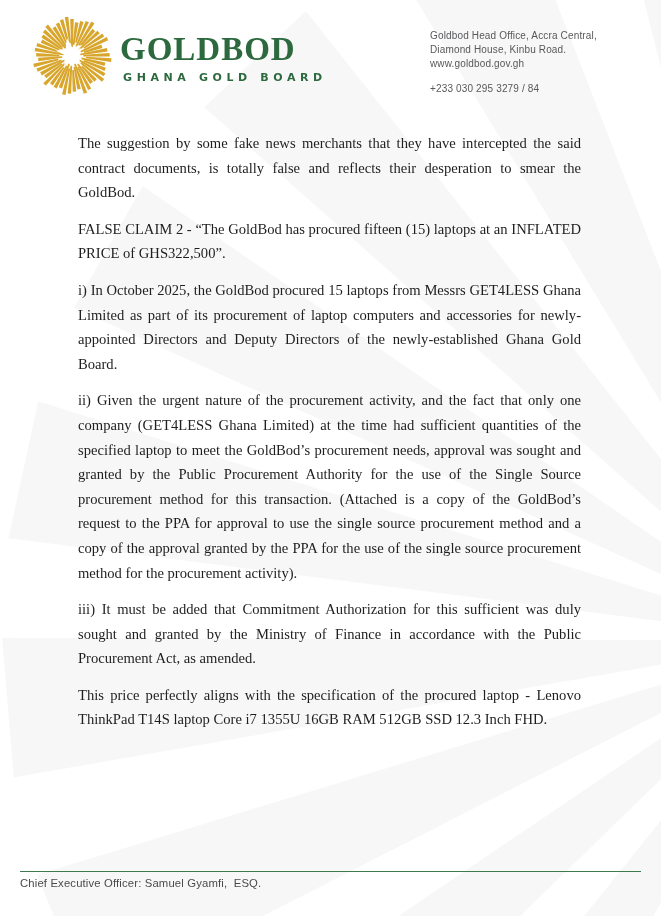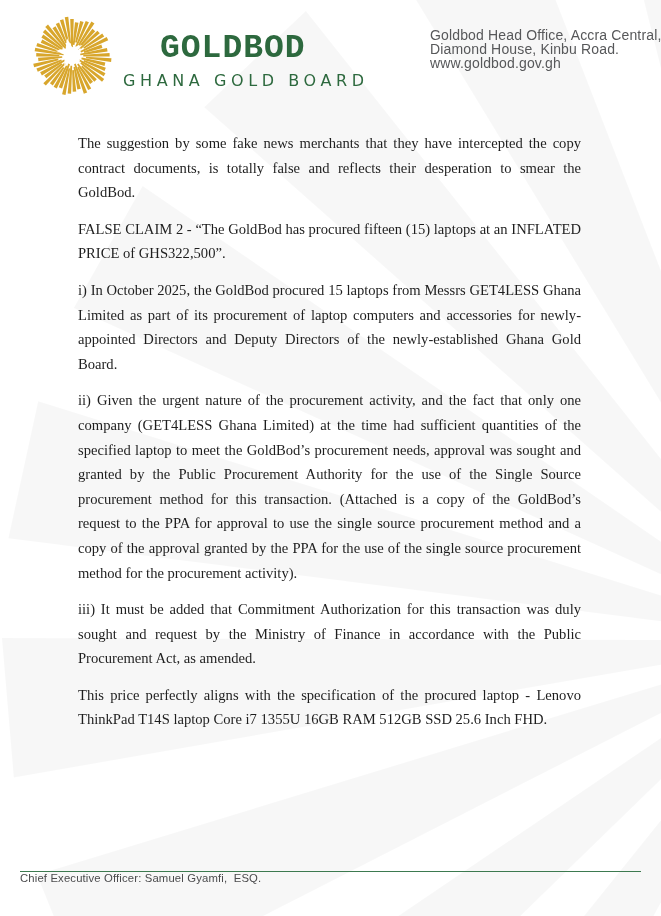--- a/index.html
+++ b/index.html
@@ -15,58 +15,58 @@
     position:absolute;left:0;top:0;width:661px;height:916px;
     z-index:0;pointer-events:none;
   }
   .content{position:relative;z-index:1;}
 
   
   .header{position:absolute;left:30px;top:14px;display:flex;align-items:flex-start;}
   .logo-icon{width:84px;height:84px;flex:0 0 auto;}
   .brand-text{margin-left:6px;margin-top:18px;}
   .brand-name{
-    font-family:Liberation Mono, monospace;
+    font-family:Liberation Serif, serif;
     font-weight:800;
     font-size:33px;
     letter-spacing:1px;
     color:#2d693e;
     line-height:1.05;
-    margin-left:40px;
   }
   .brand-tagline{
     font-family:"DejaVu Sans", sans-serif;
-    font-weight:400;
-    font-size:16px;
+    font-weight:700;
+    font-size:11px;
     letter-spacing:4.6px;
     color:#2d693e;
     margin-top:4px;
     margin-left:3px;
   }
   .contact{
     position:absolute;left:430px;top:29px;width:220px;
-    font-size:14px;line-height:13.8px;color:#57585a;
+    font-size:10px;line-height:13.8px;color:#57585a;
     letter-spacing:0.15px;
   }
   .contact-line{white-space:nowrap;}
   .contact-phone{margin-top:12px;white-space:nowrap;}
 
   
   .body-text{
     position:absolute;left:78px;top:131px;width:503px;
     font-family:"Liberation Serif", serif;
     font-size:14.6px;line-height:24.6px;color:#1e1e1e;
     text-align:justify;
   }
   .body-text p{margin:0 0 12px 0;}
 
   
   .footer{
     position:absolute;left:20px;right:20px;top:871px;
     border-top:1.5px solid #3d7a50;
+    padding-top:5px;
   }
   .footer-text{
     font-size:11.3px;color:#4b4b4d;letter-spacing:0.15px;
   }
 </style>
 </head>
 <body>
 
 <div class="page">
 
@@ -148,29 +148,30 @@
       <div class="brand-text">
         <div class="brand-name">GOLDBOD</div>
         <div class="brand-tagline">GHANA GOLD BOARD</div>
       </div>
     </div>
 
     <div class="contact">
       <div class="contact-line">Goldbod Head Office, Accra Central,</div>
       <div class="contact-line">Diamond House, Kinbu Road.</div>
       <div class="contact-line">www.goldbod.gov.gh</div>
+      <div class="contact-phone">+233 030 295 3279 / 84</div>
     </div>
 
     <div class="body-text">
-      <p>The suggestion by some fake news merchants that they have intercepted the copy contract documents, is totally false and reflects their desperation to smear the GoldBod.</p>
+      <p>The suggestion by some fake news merchants that they have intercepted the said contract documents, is totally false and reflects their desperation to smear the GoldBod.</p>
       <p>FALSE CLAIM 2 - “The GoldBod has procured fifteen (15) laptops at an INFLATED PRICE of GHS322,500”.</p>
       <p>i) In October 2025, the GoldBod procured 15 laptops from Messrs GET4LESS Ghana Limited as part of its procurement of laptop computers and accessories for newly-appointed Directors and Deputy Directors of the newly-established Ghana Gold Board.</p>
       <p>ii) Given the urgent nature of the procurement activity, and the fact that only one company (GET4LESS Ghana Limited) at the time had sufficient quantities of the specified laptop to meet the GoldBod’s procurement needs, approval was sought and granted by the Public Procurement Authority for the use of the Single Source procurement method for this transaction. (Attached is a copy of the GoldBod’s request to the PPA for approval to use the single source procurement method and a copy of the approval granted by the PPA for the use of the single source procurement method for the procurement activity).</p>
-      <p>iii) It must be added that Commitment Authorization for this transaction was duly sought and request by the Ministry of Finance in accordance with the Public Procurement Act, as amended.</p>
-      <p>This price perfectly aligns with the specification of the procured laptop - Lenovo ThinkPad T14S laptop Core i7 1355U 16GB RAM 512GB SSD 25.6 Inch FHD.</p>
+      <p>iii) It must be added that Commitment Authorization for this sufficient was duly sought and granted by the Ministry of Finance in accordance with the Public Procurement Act, as amended.</p>
+      <p>This price perfectly aligns with the specification of the procured laptop - Lenovo ThinkPad T14S laptop Core i7 1355U 16GB RAM 512GB SSD 12.3 Inch FHD.</p>
       <p></p>
     </div>
 
     <div class="footer">
       <div class="footer-text">Chief Executive Officer: Samuel Gyamfi,&nbsp; ESQ.</div>
     </div>
 
   </div>
 </div>
 

